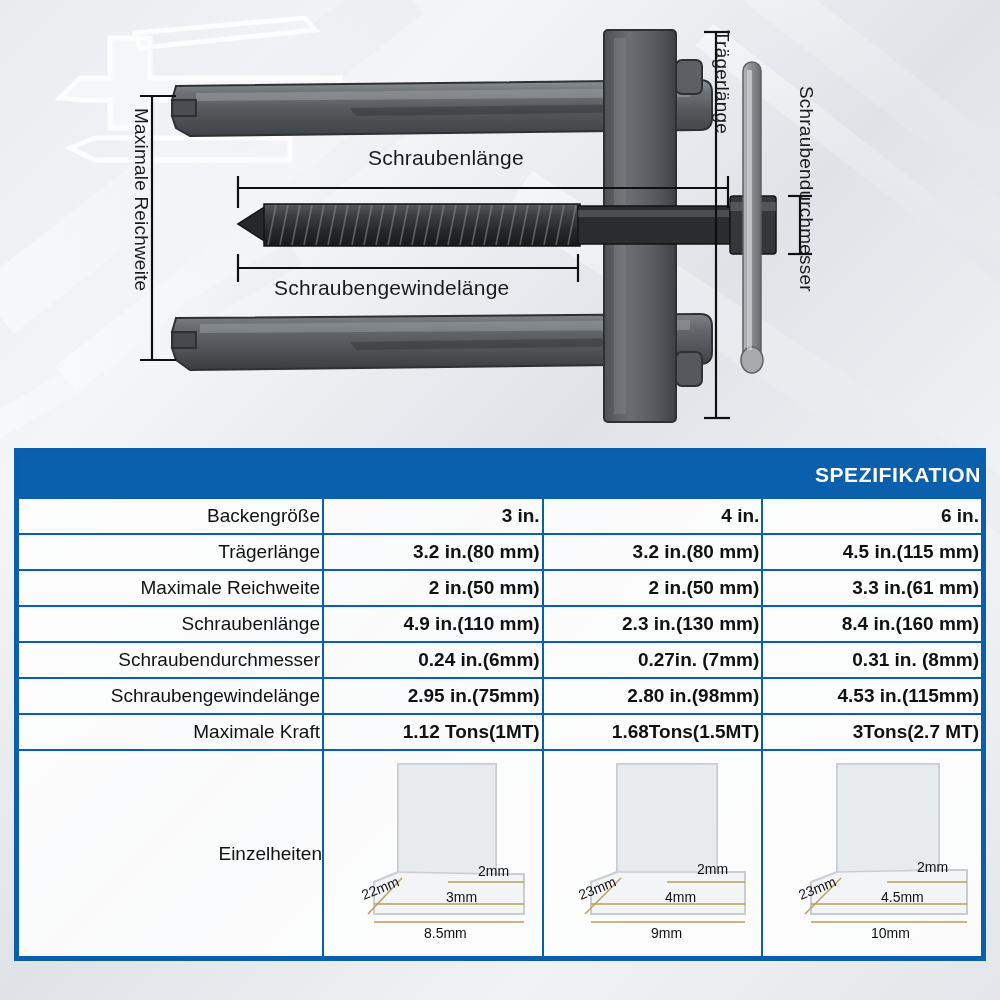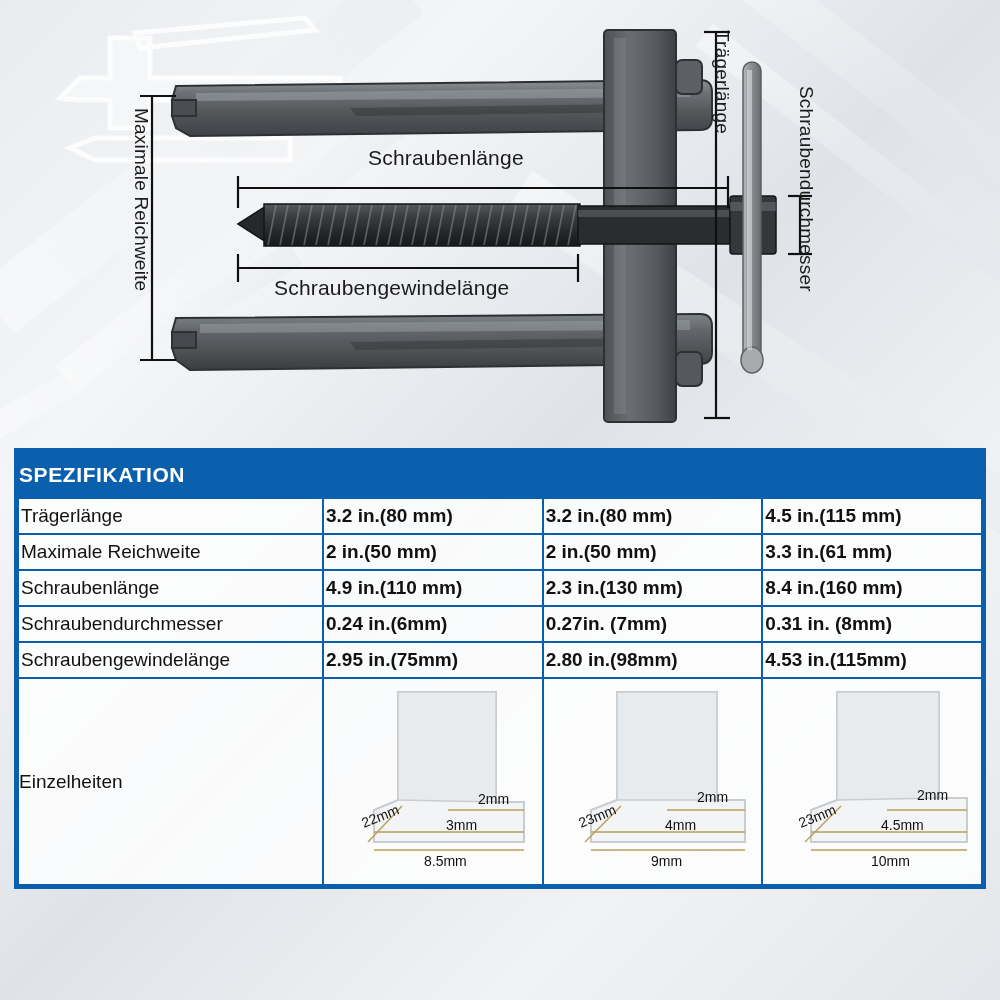--- a/index.html
+++ b/index.html
@@ -72,21 +72,21 @@
     background: rgba(255,255,255,0.55);
     box-sizing: border-box;
   }
   table.spec {
     width: 100%;
     border-collapse: collapse;
     table-layout: fixed;
   }
   table.spec td, table.spec th {
     border: 2px solid #0a5fad;
-    text-align: left;
+    text-align: right;
     font-size: 19px;
     color: #111;
     padding: 6px 2px;
     background: rgba(255,255,255,0.62);
   }
   table.spec th.title {
     background: #0b60ae;
     color: #ffffff;
     font-size: 21px;
     font-weight: bold;
@@ -306,20 +306,26 @@
         <col>
           <col>
           <col>
       </colgroup>
       <tbody>
           <tr>
         <th class="title" colspan="4">SPEZIFIKATION</th>
       </tr>
 
       <tr>
+        <td class="rowhead">Backengröße</td>
+        <td class="head">3 in.</td>
+        <td class="head">4 in.</td>
+        <td class="head">6 in.</td>
+      </tr>
+      <tr>
         <td class="rowhead">Trägerlänge</td>
         <td class="val">3.2 in.(80 mm)</td>
         <td class="val">3.2 in.(80 mm)</td>
         <td class="val">4.5 in.(115 mm)</td>
       </tr>
       <tr>
         <td class="rowhead">Maximale Reichweite</td>
         <td class="val">2 in.(50 mm)</td>
         <td class="val">2 in.(50 mm)</td>
         <td class="val">3.3 in.(61 mm)</td>
@@ -334,20 +340,26 @@
         <td class="rowhead">Schraubendurchmesser</td>
         <td class="val">0.24 in.(6mm)</td>
         <td class="val">0.27in. (7mm)</td>
         <td class="val">0.31 in. (8mm)</td>
       </tr>
       <tr>
         <td class="rowhead">Schraubengewindelänge</td>
         <td class="val">2.95 in.(75mm)</td>
         <td class="val">2.80 in.(98mm)</td>
         <td class="val">4.53 in.(115mm)</td>
+      </tr>
+      <tr>
+        <td class="rowhead">Maximale Kraft</td>
+        <td class="val">1.12 Tons(1MT)</td>
+        <td class="val">1.68Tons(1.5MT)</td>
+        <td class="val">3Tons(2.7 MT)</td>
       </tr>
 
       <tr class="details">
         <td class="rowhead">Einzelheiten</td>
 
         <td>
           <div class="detail-cell">
             <svg class="jaw-svg" width="210" height="200" viewBox="0 0 210 200">
               <path d="M70 10 L168 10 L168 120 L196 120 L196 160 L46 160 L46 128 L70 118 Z" fill="#f2f4f6" stroke="#c9cdd1" stroke-width="2"></path>
               <path d="M70 10 L168 10 L168 120 L70 118 Z" fill="#e8ebee" stroke="#c9cdd1" stroke-width="1.5"></path>

